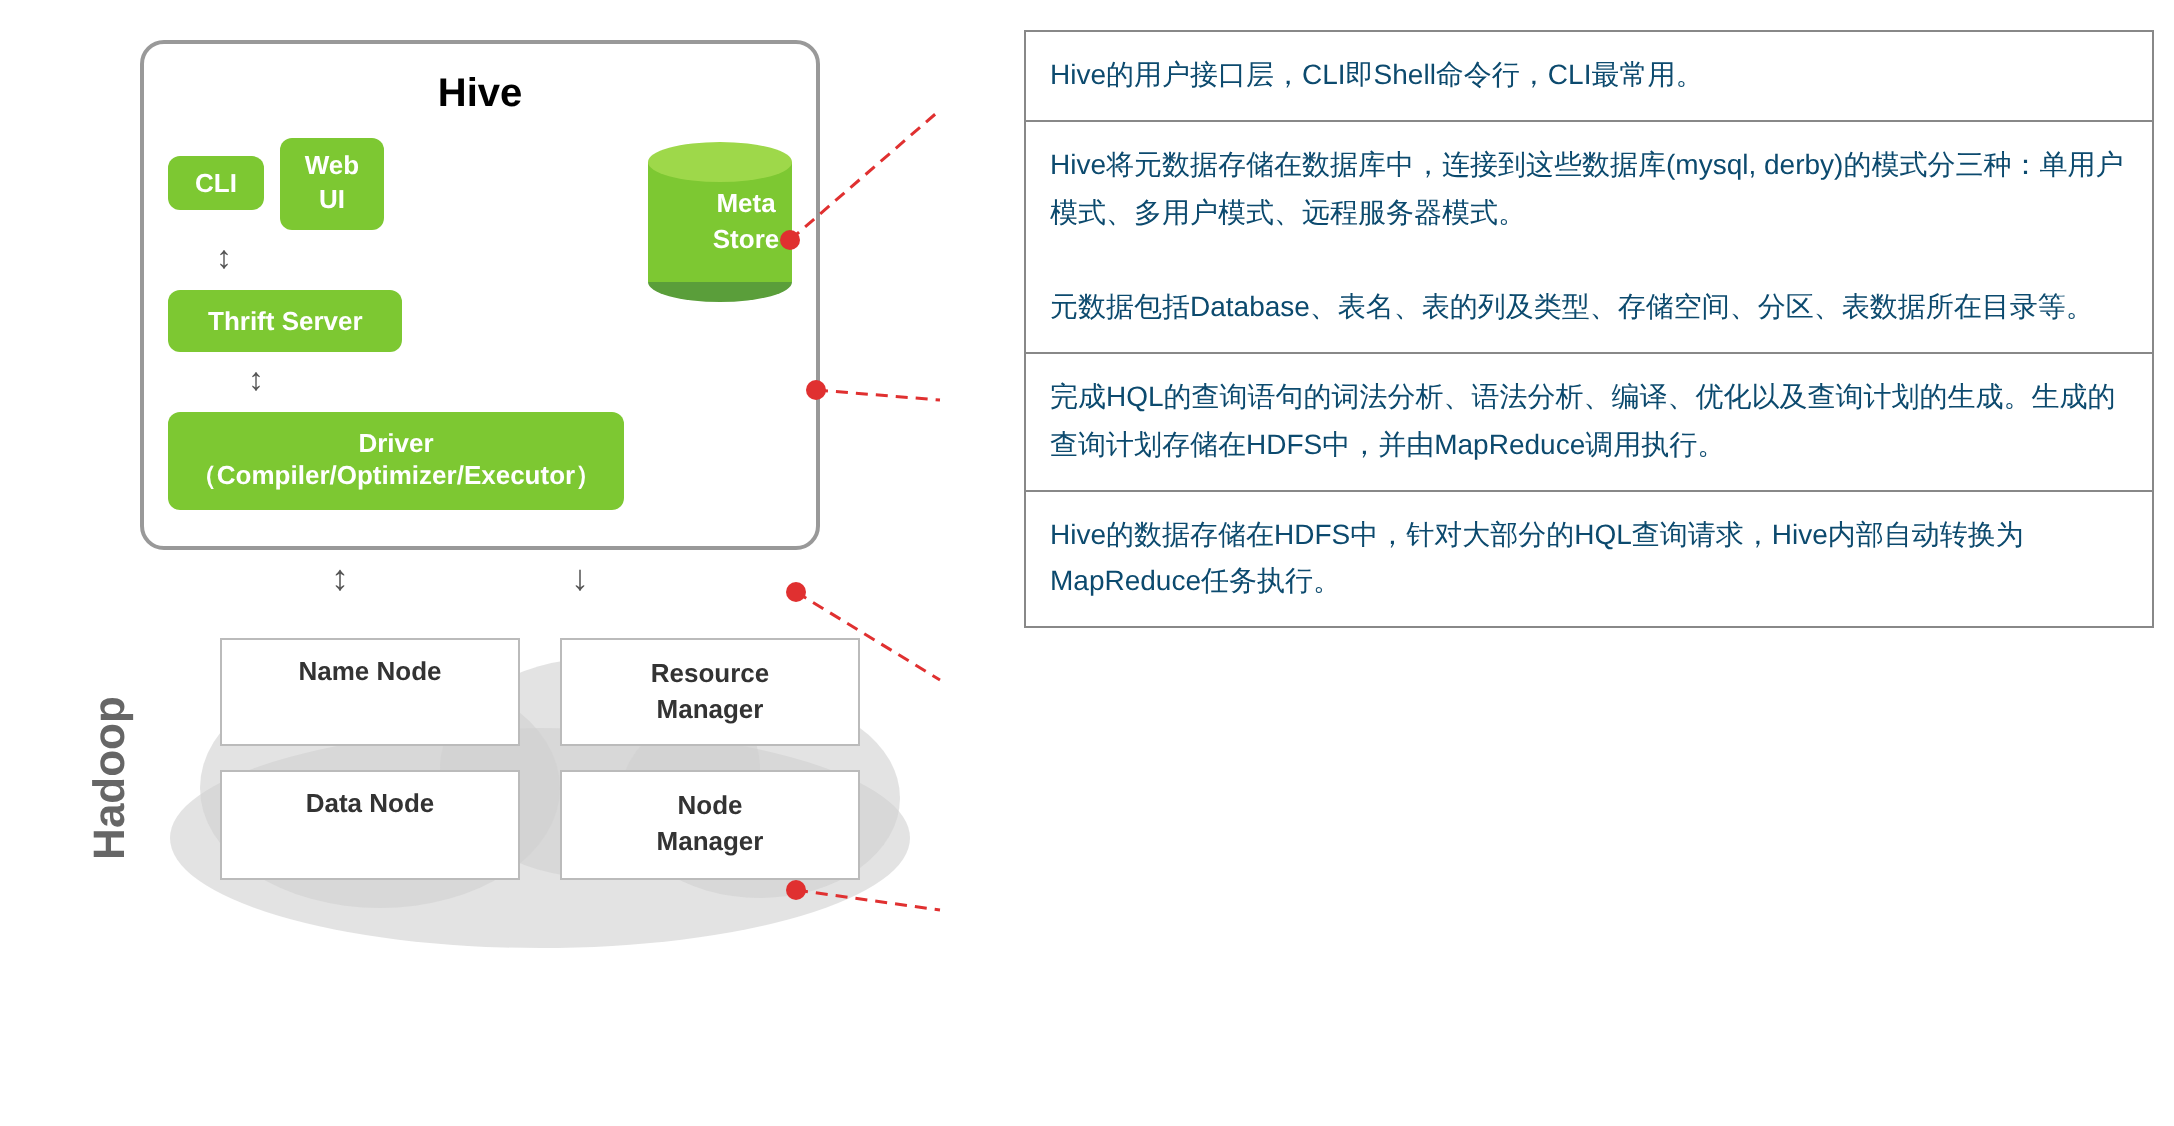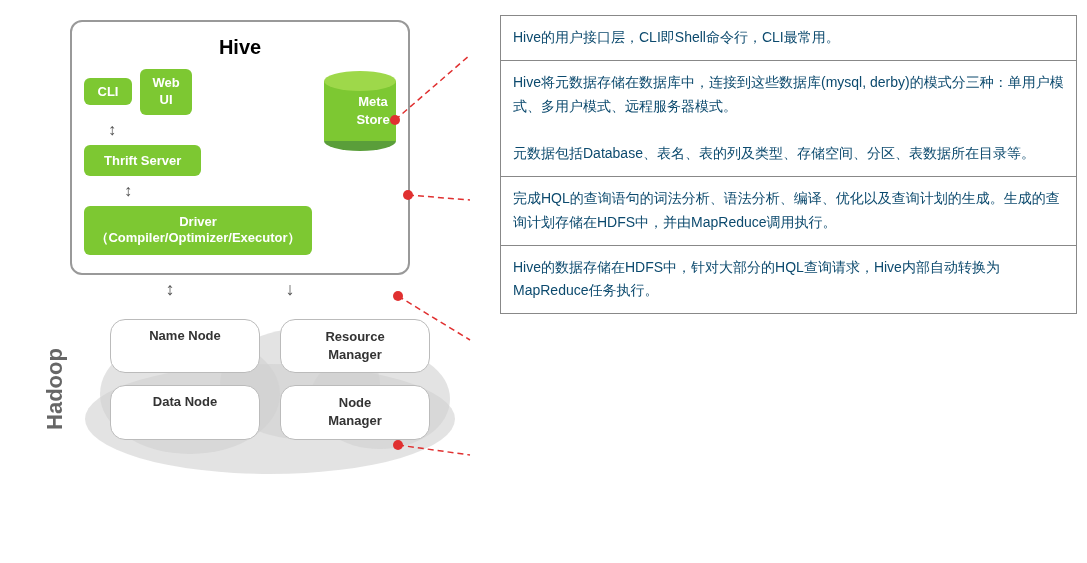--- a/index.html
+++ b/index.html
@@ -11,21 +11,21 @@
       height: 563px;
       overflow: hidden;
       position: relative;
     }
 
     .main-container {
       display: flex;
       width: 1087px;
       height: 427px;
       padding: 10px;
-      gap: 0;
+      gap: 12px;
     }
 
     
     .diagram-area {
       width: 480px;
       flex-shrink: 0;
       position: relative;
     }
 
     
@@ -76,21 +76,21 @@
       padding: 8px 0;
       font-size: 13px;
       font-weight: bold;
       text-align: center;
       width: 100%;
     }
 
     .hadoop-node {
       background: #fff;
       border: 1.5px solid #bbb;
-      border-radius: 15px;
+      border-radius: 0;
       padding: 8px 10px;
       text-align: center;
       font-size: 13px;
       font-weight: bold;
       color: #333;
     }
 
     
     .annotations-area {
       flex: 1;

